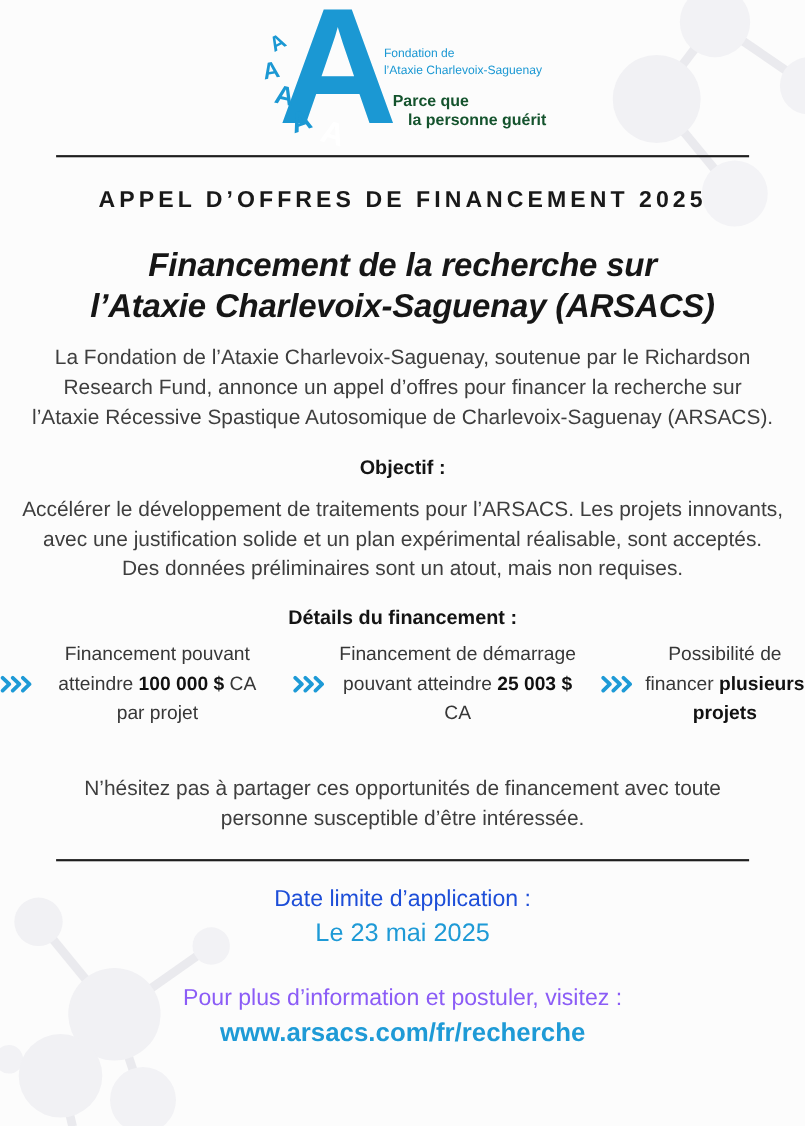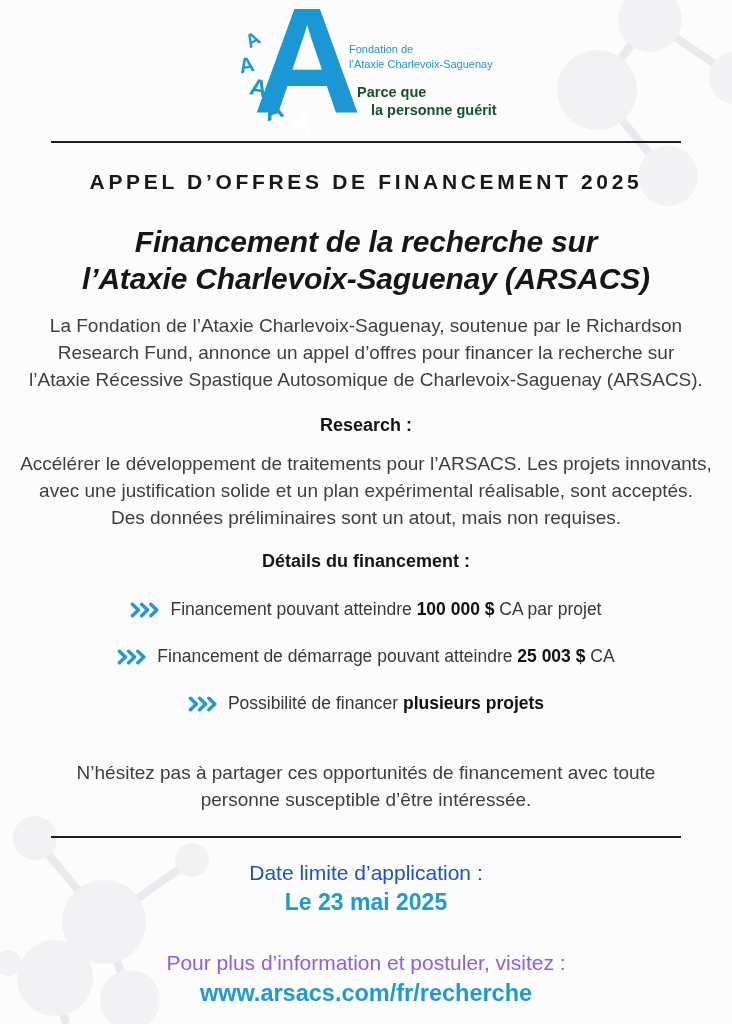--- a/index.html
+++ b/index.html
@@ -73,31 +73,31 @@
   .para {
     font-size: 19px; line-height: 27px; color: #3e3e3e;
   }
   .intro { margin-top: 15px; max-width: 678px; }
   .section-h {
     font-size: 18px; font-weight: 700; color: #141414;
   }
   .objective-h { margin-top: 22px; }
   .objective-p { margin-top: 14px; max-width: 692px; }
   .details-h { margin-top: 20px; }
-  .bullets { margin-top: 24px; display: flex; flex-direction: column; gap: 20px; }
+  .bullets { margin-top: 9px; display: flex; gap: 20px; }
   .bullet-row {
     display: flex; align-items: center; justify-content: center; gap: 9px;
     font-size: 17.5px; line-height: 27px; color: #373737;
   }
   .bullet-row b { color: #111111; font-weight: 700; }
   .chev { display: inline-flex; align-items: center; }
   .share { margin-top: 42px; max-width: 658px; }
   
   .deadline-label { margin-top: 21px; font-size: 21px; line-height: 27px; color: #1d4ed8; }
-  .deadline-date  { margin-top: 3px; font-size: 23px; font-weight: 700; color: #1e9ad6; }
+  .deadline-date  { margin-top: 3px; font-size: 23px; font-weight: 400; color: #1e9ad6; }
   .apply-label    { margin-top: 35px; font-size: 21px; color: #8b5cf6; text-align: center; }
   .apply-url      { margin-top: 5px; font-size: 23.5px; font-weight: 700; color: #1e9ad6; }
 </style>
 </head>
 <body>
 
 <svg class="decor" width="732" height="1024" viewBox="0 0 732 1024" aria-hidden="true">
 
   <g>
     <g stroke="#eaeaee" stroke-width="8">
@@ -153,21 +153,21 @@
 
   <div class="kicker">APPEL D’OFFRES DE FINANCEMENT 2025</div>
 
   <h1 class="title">
     <span>Financement de la recherche sur</span><br>
     <span>l’Ataxie Charlevoix-Saguenay (ARSACS)</span>
   </h1>
 
   <p class="para intro">La Fondation de l’Ataxie Charlevoix-Saguenay, soutenue par le Richardson Research Fund, annonce un appel d’offres pour financer la recherche sur l’Ataxie Récessive Spastique Autosomique de Charlevoix-Saguenay (ARSACS).</p>
 
-  <div class="section-h objective-h">Research :</div>
+  <div class="section-h objective-h">Objectif :</div>
   <p class="para objective-p">Accélérer le développement de traitements pour l’ARSACS. Les projets innovants, avec une justification solide et un plan expérimental réalisable, sont acceptés. Des données préliminaires sont un atout, mais non requises.</p>
 
   <div class="section-h details-h">Détails du financement :</div>
 
   <div class="bullets">
     <div class="bullet-row">
       <span class="chev">
         <svg width="31" height="16" viewBox="0 0 31 16">
             <g fill="none" stroke="#1e9ad6" stroke-width="3.4" stroke-linecap="round" stroke-linejoin="round">
               <path d="M2.4 2.2 L8.4 8 L2.4 13.8"></path>

